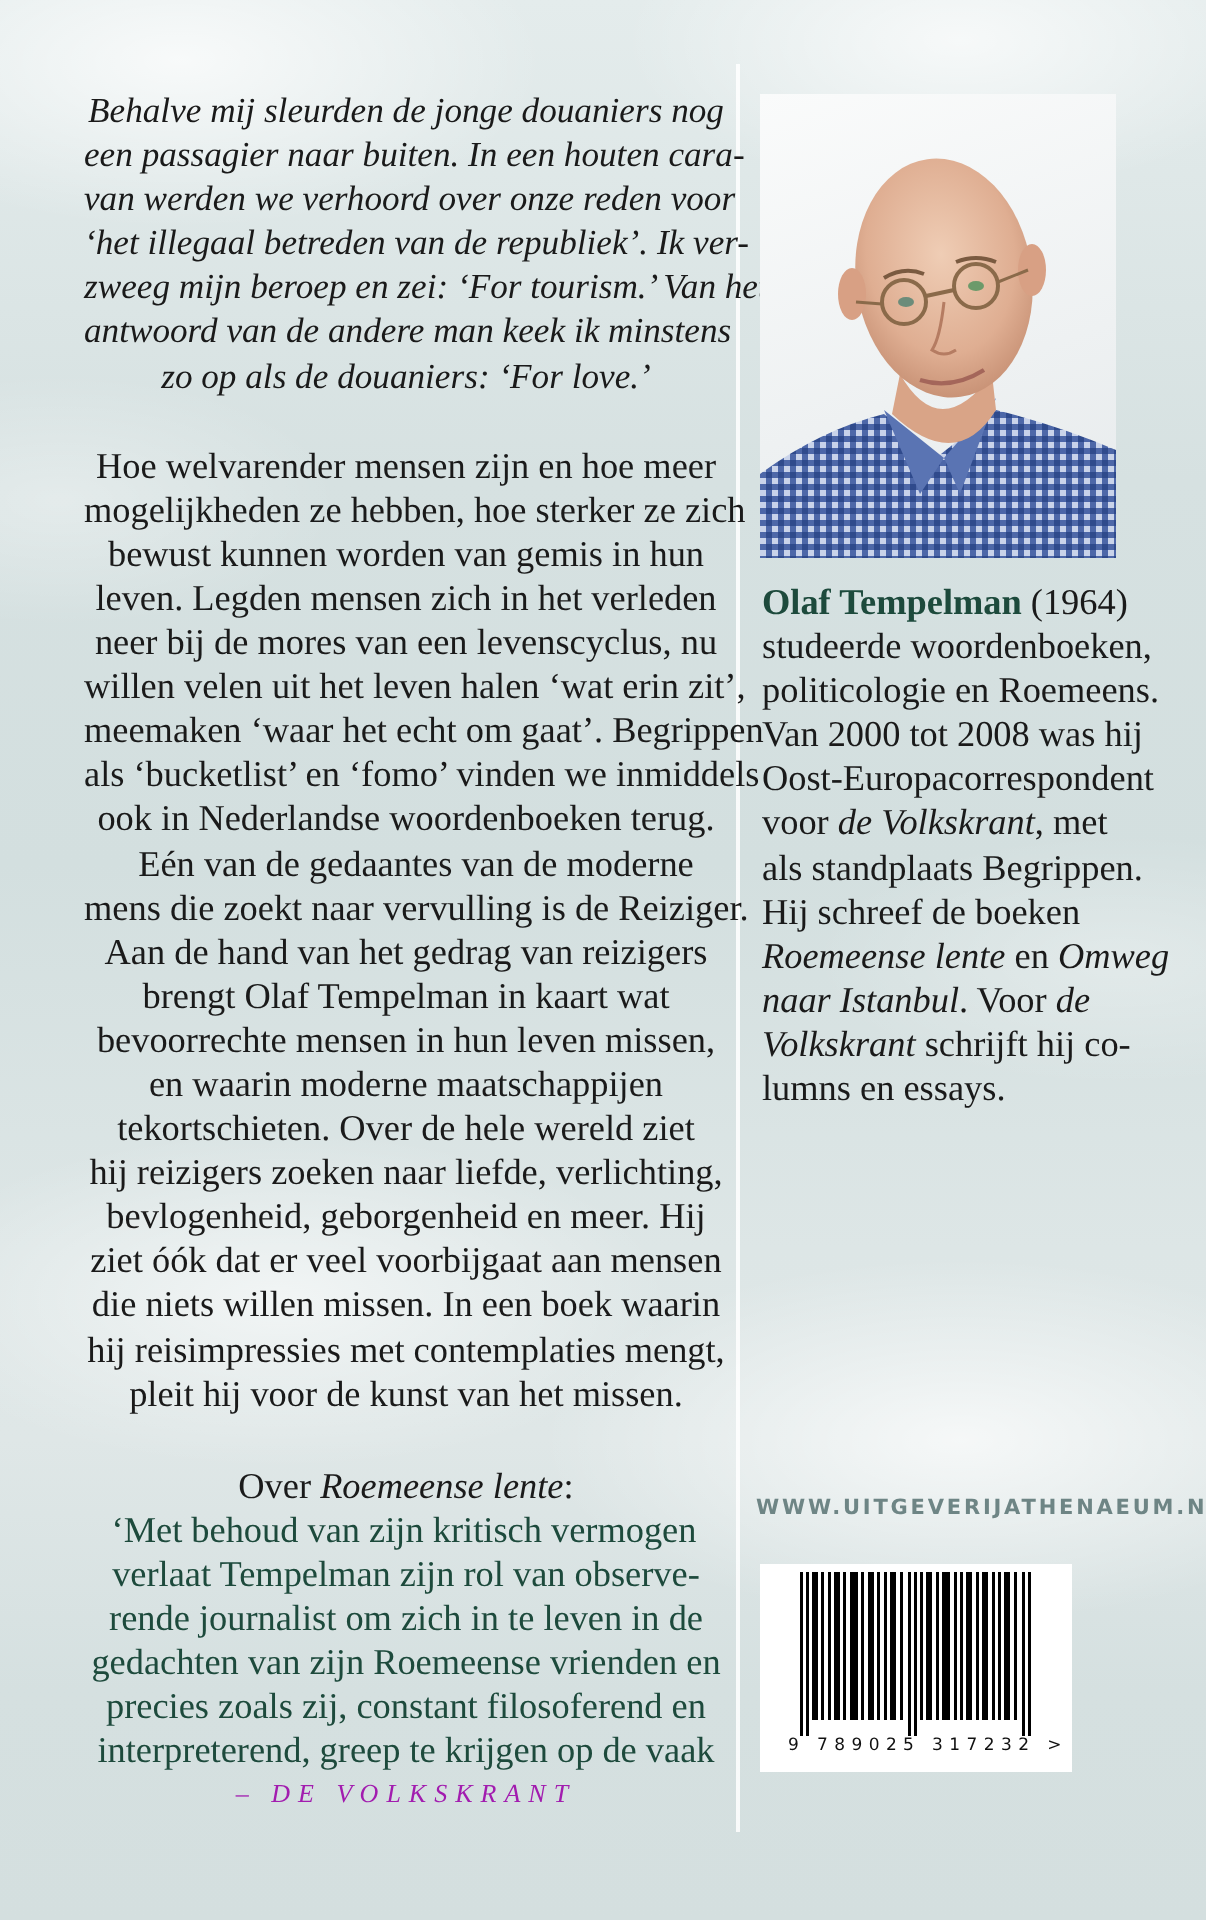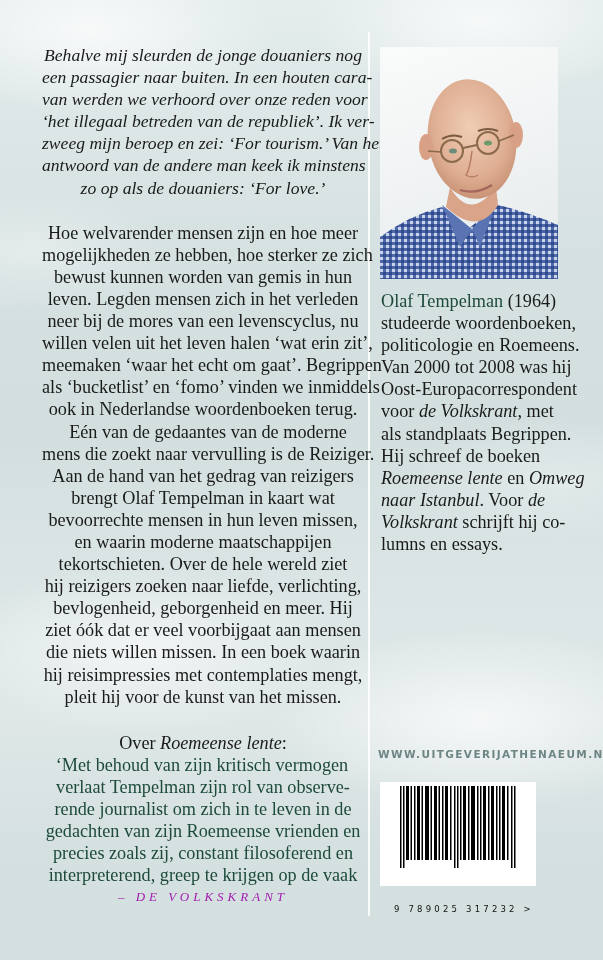--- a/index.html
+++ b/index.html
@@ -37,37 +37,36 @@
     .photo {
       position: absolute; left: 380px; top: 47px; width: 178px; height: 232px;
       overflow: hidden;
       background: linear-gradient(160deg, #fafbfb 0%, #eef1f2 60%, #e6eaec 100%);
     }
     .photo svg { display: block; }
     .right-col {
       position: absolute; left: 381px; top: 290px; width: 215px;
       font-size: 18.2px; line-height: 22.1px;
     }
-    .author-name { color: #1d4a3c; font-weight: normal; }
+    .author-name { color: #1d4a3c; font-weight: bold; }
     .it { font-style: italic; }
     .website {
       position: absolute; left: 378px; top: 748px;
       font-family: "DejaVu Sans", sans-serif; font-size: 10.5px; letter-spacing: 1.4px;
       color: #6e8585; font-weight: bold;
     }
     .barcode-box {
       position: absolute; left: 380px; top: 782px; width: 156px; height: 104px;
       background: #ffffff;
     }
     .barcode-bars { position: absolute; left: 20px; top: 4px; }
     .barcode-digits {
       position: absolute; left: 14px; top: 86px;
       font-family: "DejaVu Sans", sans-serif; font-size: 8.5px; letter-spacing: 3.2px; color: #111;
       white-space: nowrap;
-      margin-top: 36px;
     }
   </style>
 </head>
 <body>
 
 <div class="divider"></div>
 
 <div class="left-col">
   <p class="excerpt">
     <span class="ex-line">Behalve mij sleurden de jonge douaniers nog</span>

